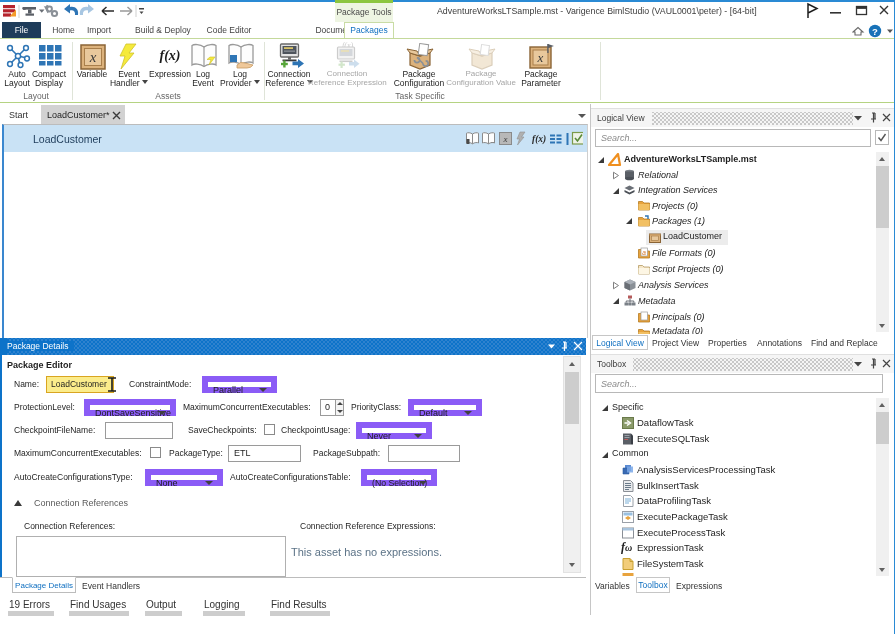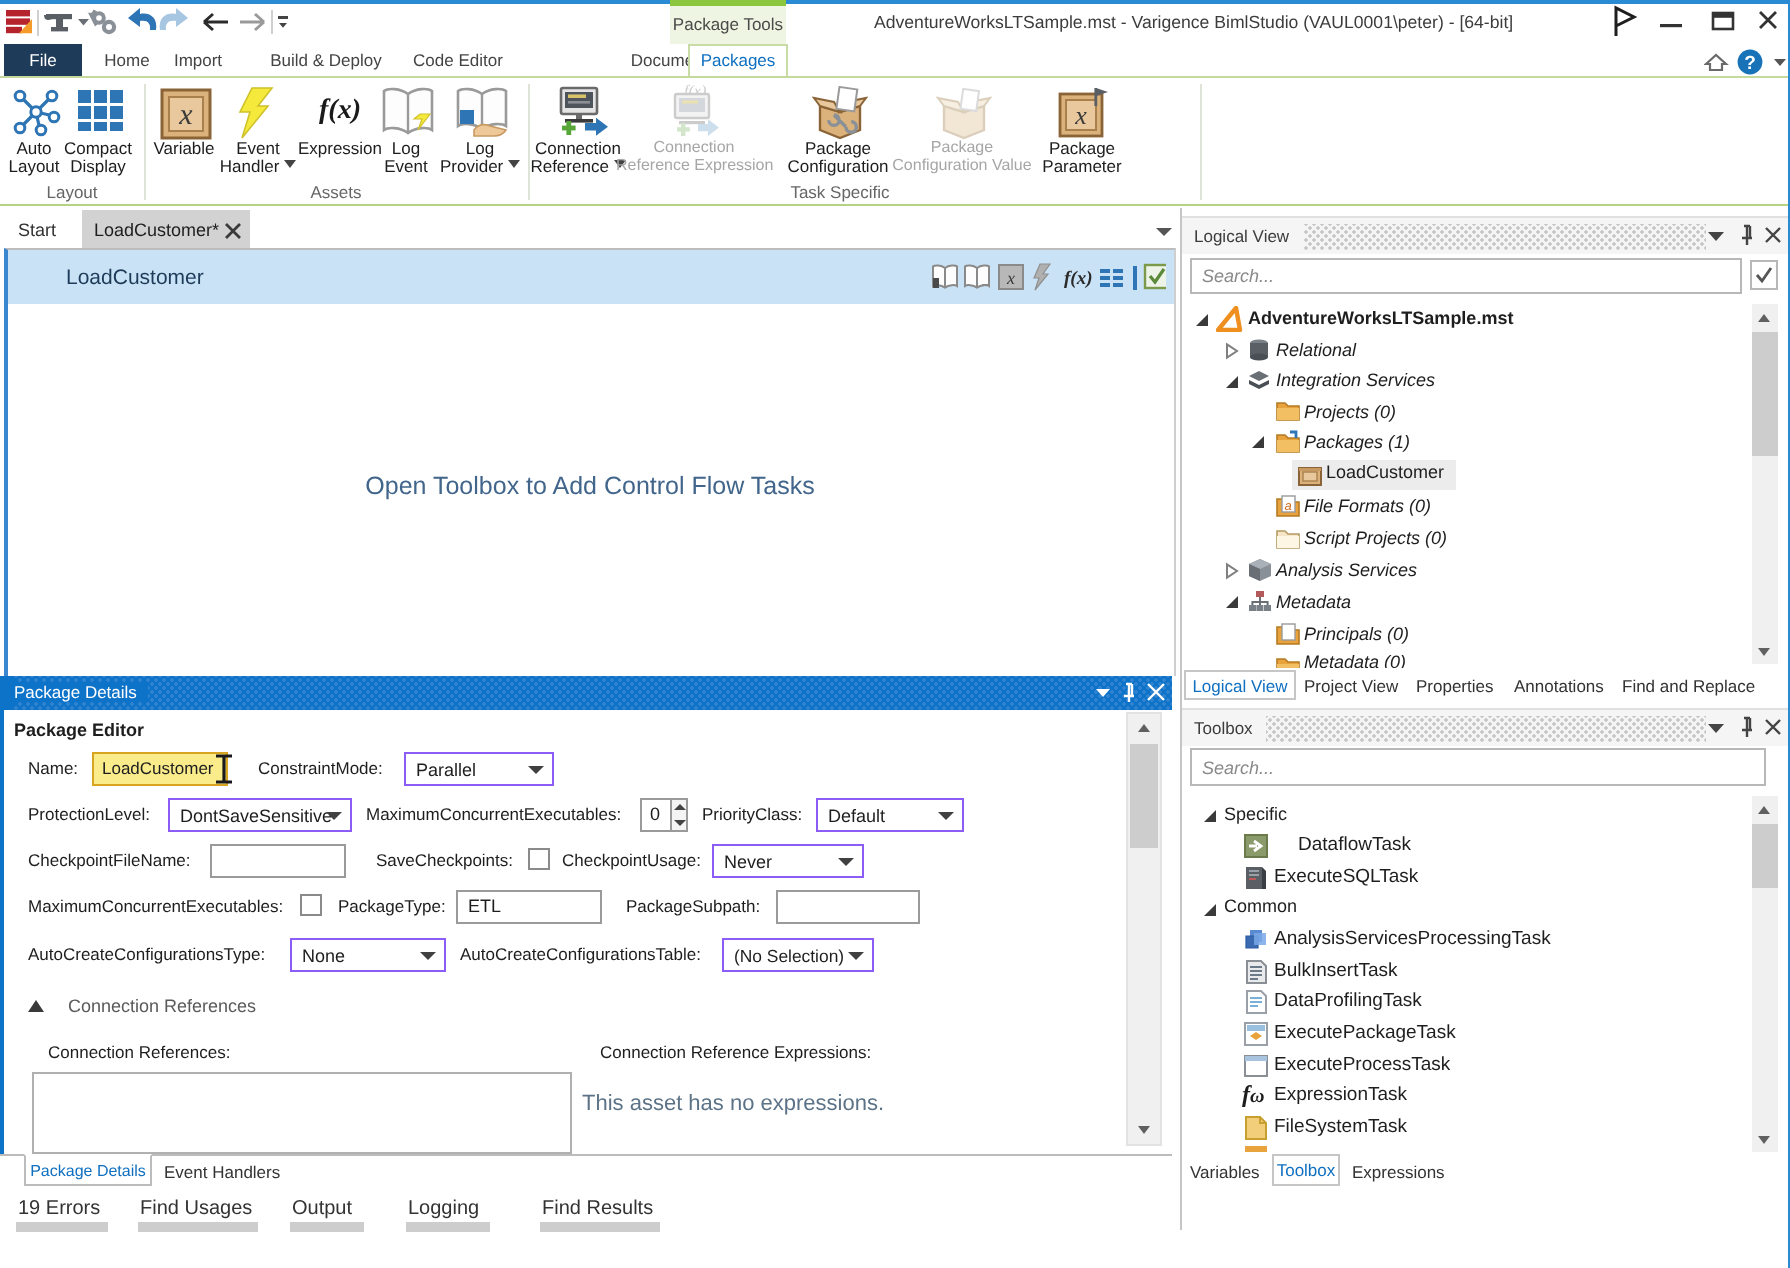--- a/index.html
+++ b/index.html
@@ -2,21 +2,21 @@
 <html><head>
 <meta charset="utf-8">
 <style>
   * { margin:0; padding:0; box-sizing:border-box; }
   html,body { width:895px; height:634px; overflow:hidden; }
   body { font-family:"Liberation Sans", sans-serif; font-size:8.5px; color:#1e1e1e; background:#fff; }
   #win { position:absolute; left:0; top:0; width:895px; height:634px; background:#fff; }
   .abs { position:absolute; }
   .dots { background-image:radial-gradient(#c8c8c8 0.75px, transparent 1.05px), radial-gradient(#c8c8c8 0.75px, transparent 1.05px); background-size:4px 4px; background-position:0 0, 2px 2px; }
   .bdots { background-image:radial-gradient(#2e82cf 0.8px, transparent 1.05px), radial-gradient(#2e82cf 0.8px, transparent 1.05px); background-size:4px 4px; background-position:0 0, 2px 2px; }
-  .ddl { border:1px solid #8b5cf6; background:#fff; position:absolute; }
+  .ddl { border:6px solid #8b5cf6; background:#fff; position:absolute; }
   .ddl .tx { position:absolute; left:5px; top:3px; font-size:9px; }
   .ddl .ar { position:absolute; right:4px; top:6px; width:0; height:0; border-left:4px solid transparent; border-right:4px solid transparent; border-top:4px solid #404040; }
   .inp { border:1px solid #9a9a9a; background:#fff; position:absolute; font-size:9px; }
   .lbl { position:absolute; white-space:nowrap; }
   .cb { position:absolute; width:11px; height:11px; border:1px solid #8a8a8a; background:#fff; }
   .it { font-style:italic; }
   svg { display:block; }
 </style>
 </head>
 <body>
@@ -266,21 +266,20 @@
  <g stroke="#2e75b5" stroke-width="2">
           <path d="M85 4.5 h13 M85 8 h13 M85 11.5 h13" stroke-dasharray="5 1.5"></path>
         </g>
  <rect x="101.5" y="2" width="2" height="12" fill="#2e75b5"></rect>
  <g transform="translate(107,1)">
           <rect x="0.5" y="0.5" width="11.5" height="11.5" fill="#eef3e8" stroke="#7a9a4a" stroke-width="1.2"></rect>
           <path d="M3 6 l2.5 3 L10 2.5" stroke="#5a8a3a" stroke-width="1.6" fill="none"></path>
         </g>
 </svg>
     </div>
-<div class="abs lbl" style="left:2px;top:236px;width:586px;text-align:center;font-size:12.5px;color:#41658b;">Open Toolbox to Add Control Flow Tasks</div>
 
 <div class="abs bdots" style="left:0;top:338px;width:586px;height:17px;background-color:#0d73c9;"></div>
 <div class="abs" style="left:0;top:338px;width:586px;height:17px;">
  <div class="lbl" style="position:absolute;left:7px;top:3px;color:#fff;background:#0d73c9;padding-right:6px;font-size:8.5px;">Package Details</div>
  <svg class="abs" style="right:3px;top:3px;" width="36" height="11" viewBox="0 0 36 11">
         <rect x="0" y="0" width="36" height="11" fill="none"></rect>
         <path d="M1 3.5 h7 l-3.5 4 z" fill="#fff"></path>
         <g stroke="#fff" stroke-width="1.2" fill="none">
           <path d="M17.5 1 v6 M15 7 h5 M17.5 7 v3 M16 1 h3 M19 1 v6"></path>
           <path d="M27 1 l8 8 M35 1 l-8 8"></path>
@@ -553,21 +552,21 @@
 
 <div class="abs" style="left:591px;top:396px;width:285px;height:180px;overflow:hidden;">
  <svg class="abs" style="left:10px;top:8px;" width="8" height="8" viewBox="0 0 8 8">
         <path d="M7 1 V7 H1 Z" fill="#3a3a3a"></path>
       </svg>
  <div class="lbl" style="left:21px;top:6px;font-size:9px;">Specific</div>
  <svg class="abs" style="left:31px;top:21px;" width="12" height="12" viewBox="0 0 12 12">
         <rect x="0.5" y="0.5" width="11" height="11" fill="#8a9a6a" stroke="#6a7a4a"></rect>
         <path d="M2.5 6 h4 M5 3.5 L8.5 6 L5 8.5" stroke="#fff" stroke-width="1.4" fill="none"></path>
       </svg>
- <div class="lbl" style="left:46px;top:21px;font-size:9.5px;margin-left:12px;">DataflowTask</div>
+ <div class="lbl" style="left:46px;top:21px;font-size:9.5px;">DataflowTask</div>
  <svg class="abs" style="left:31px;top:37px;" width="12" height="12" viewBox="0 0 12 12">
         <rect x="1" y="0.5" width="8" height="11" fill="#5a5f66"></rect>
         <path d="M9 0.5 l2 2 v9 h-2 z" fill="#3a3f46"></path>
         <rect x="2.5" y="2" width="5" height="1" fill="#9aa0a8"></rect>
         <rect x="2.5" y="4" width="5" height="1" fill="#9aa0a8"></rect>
         <rect x="2.5" y="6" width="3.5" height="1" fill="#c05a5a"></rect>
       </svg>
  <div class="lbl" style="left:46px;top:37px;font-size:9.5px;">ExecuteSQLTask</div>
  <svg class="abs" style="left:10px;top:55px;" width="8" height="8" viewBox="0 0 8 8">
         <path d="M7 1 V7 H1 Z" fill="#3a3a3a"></path>

